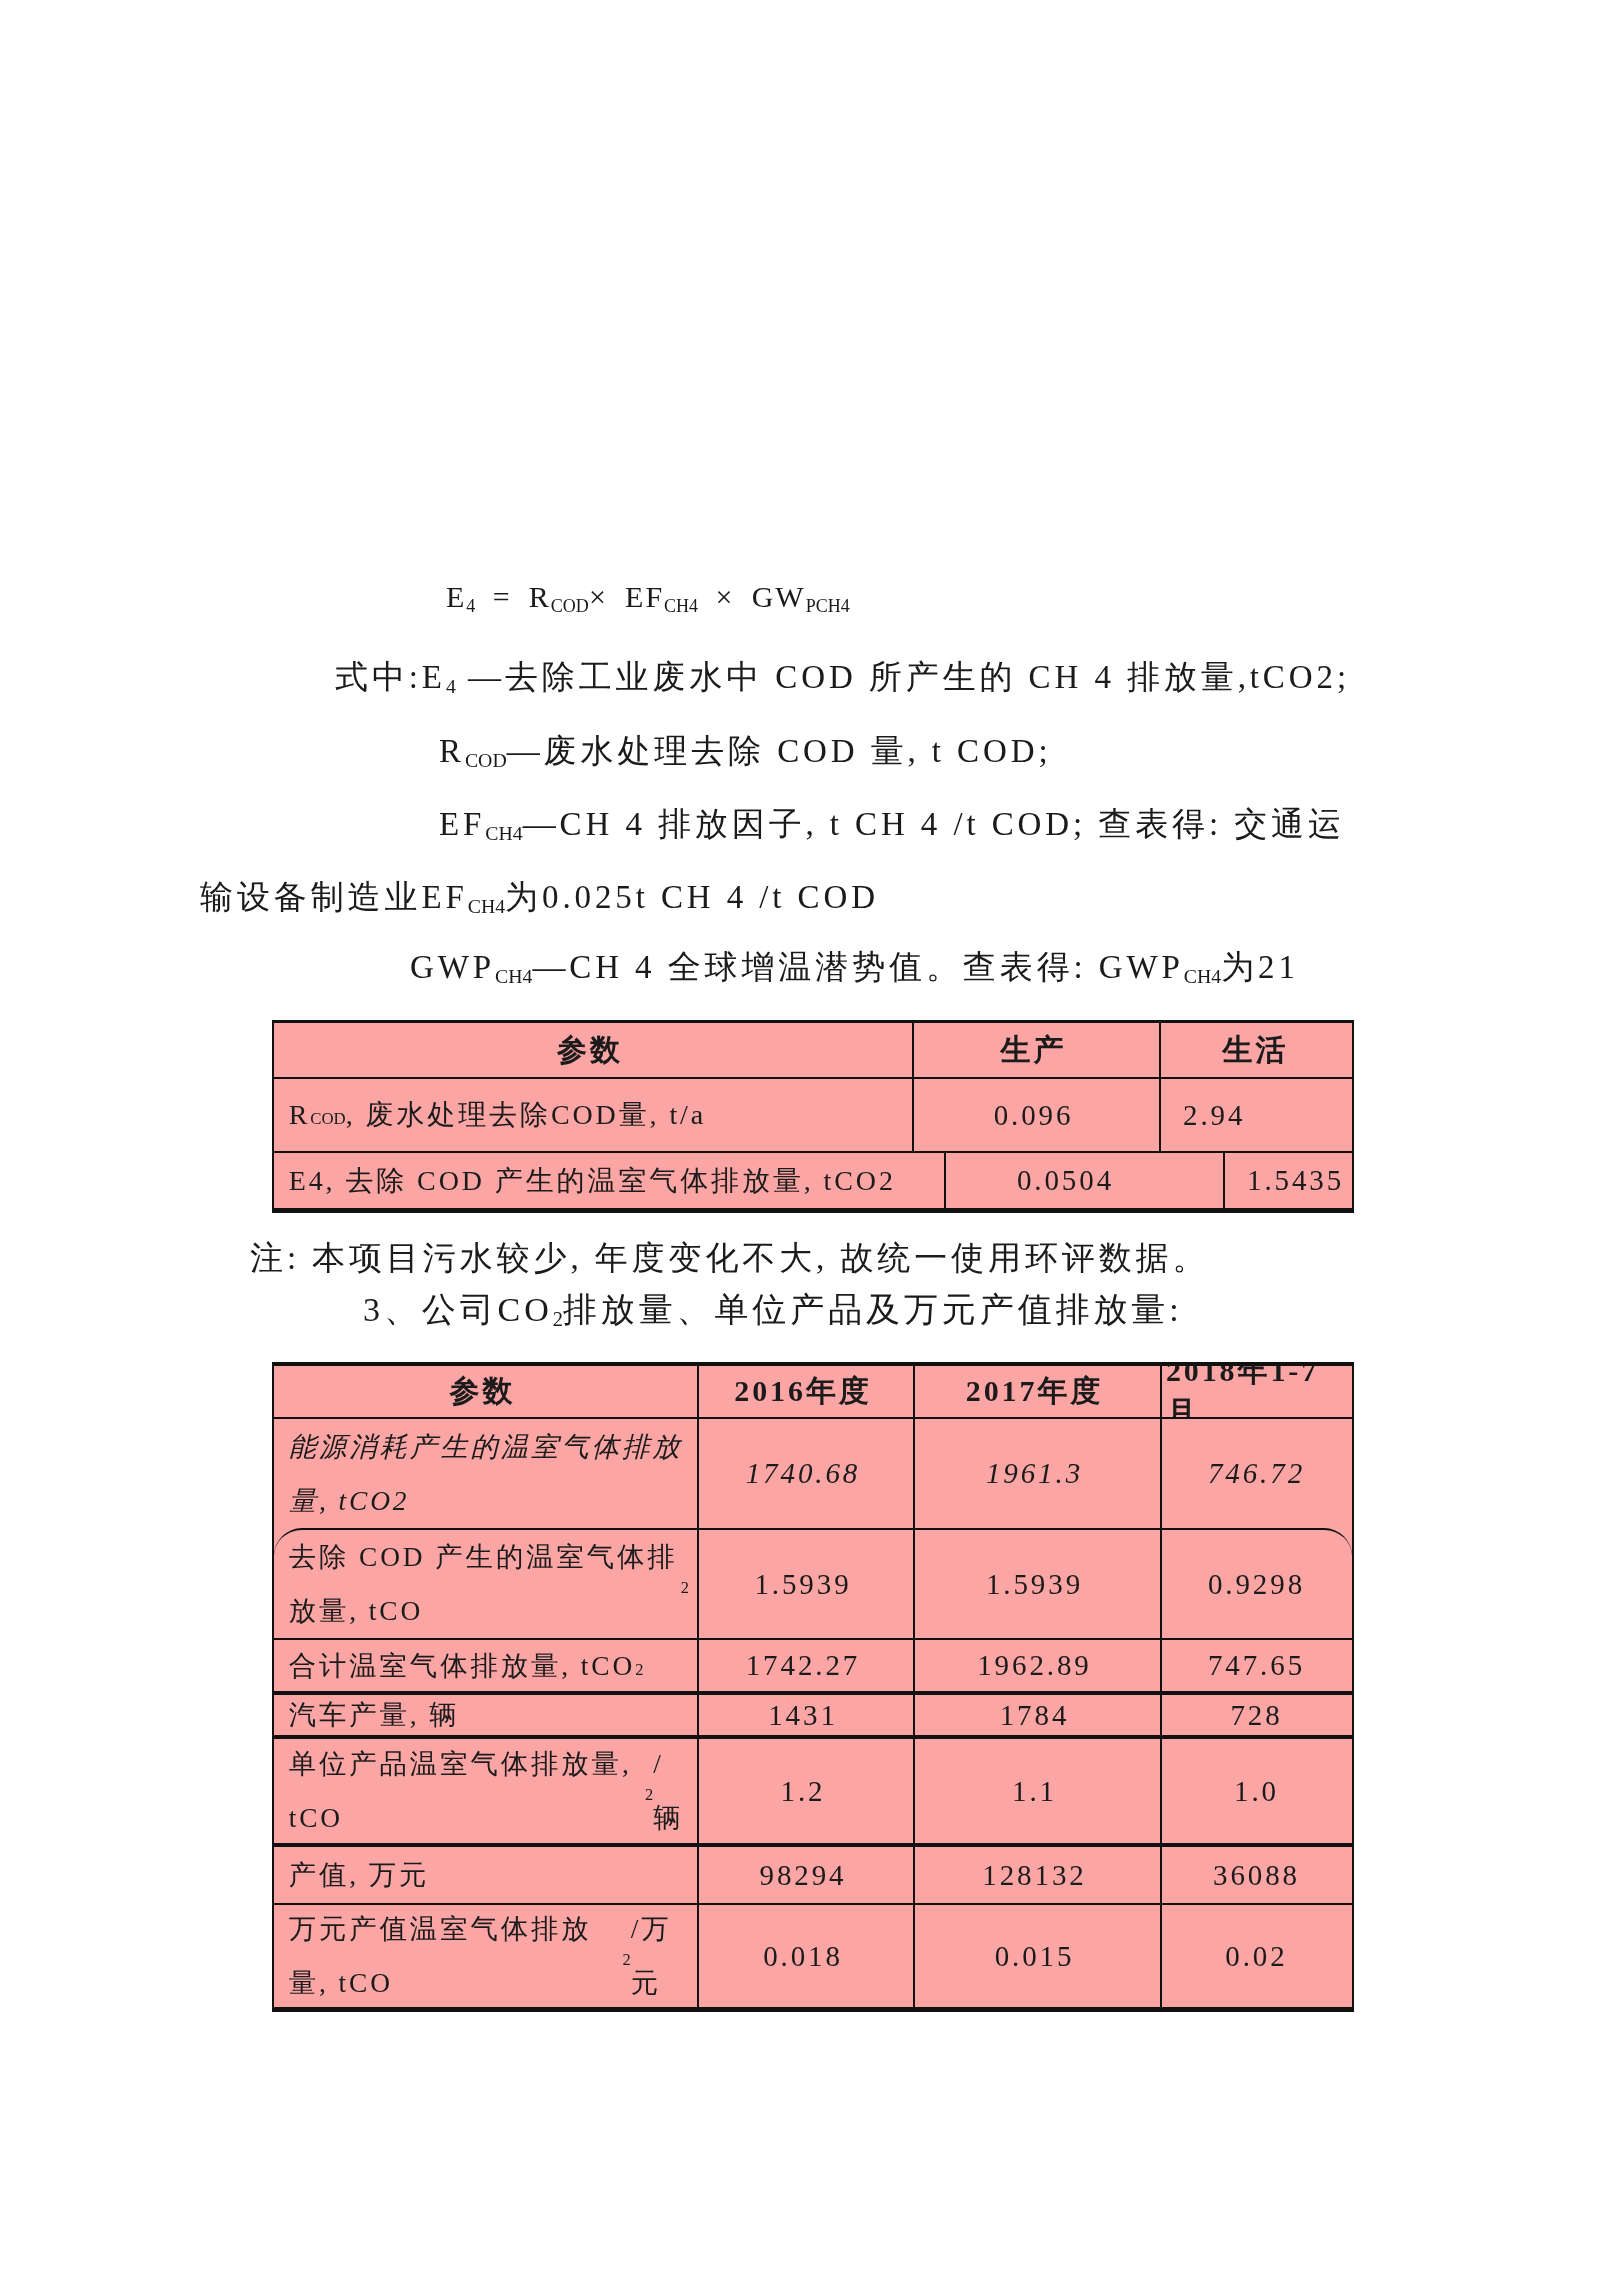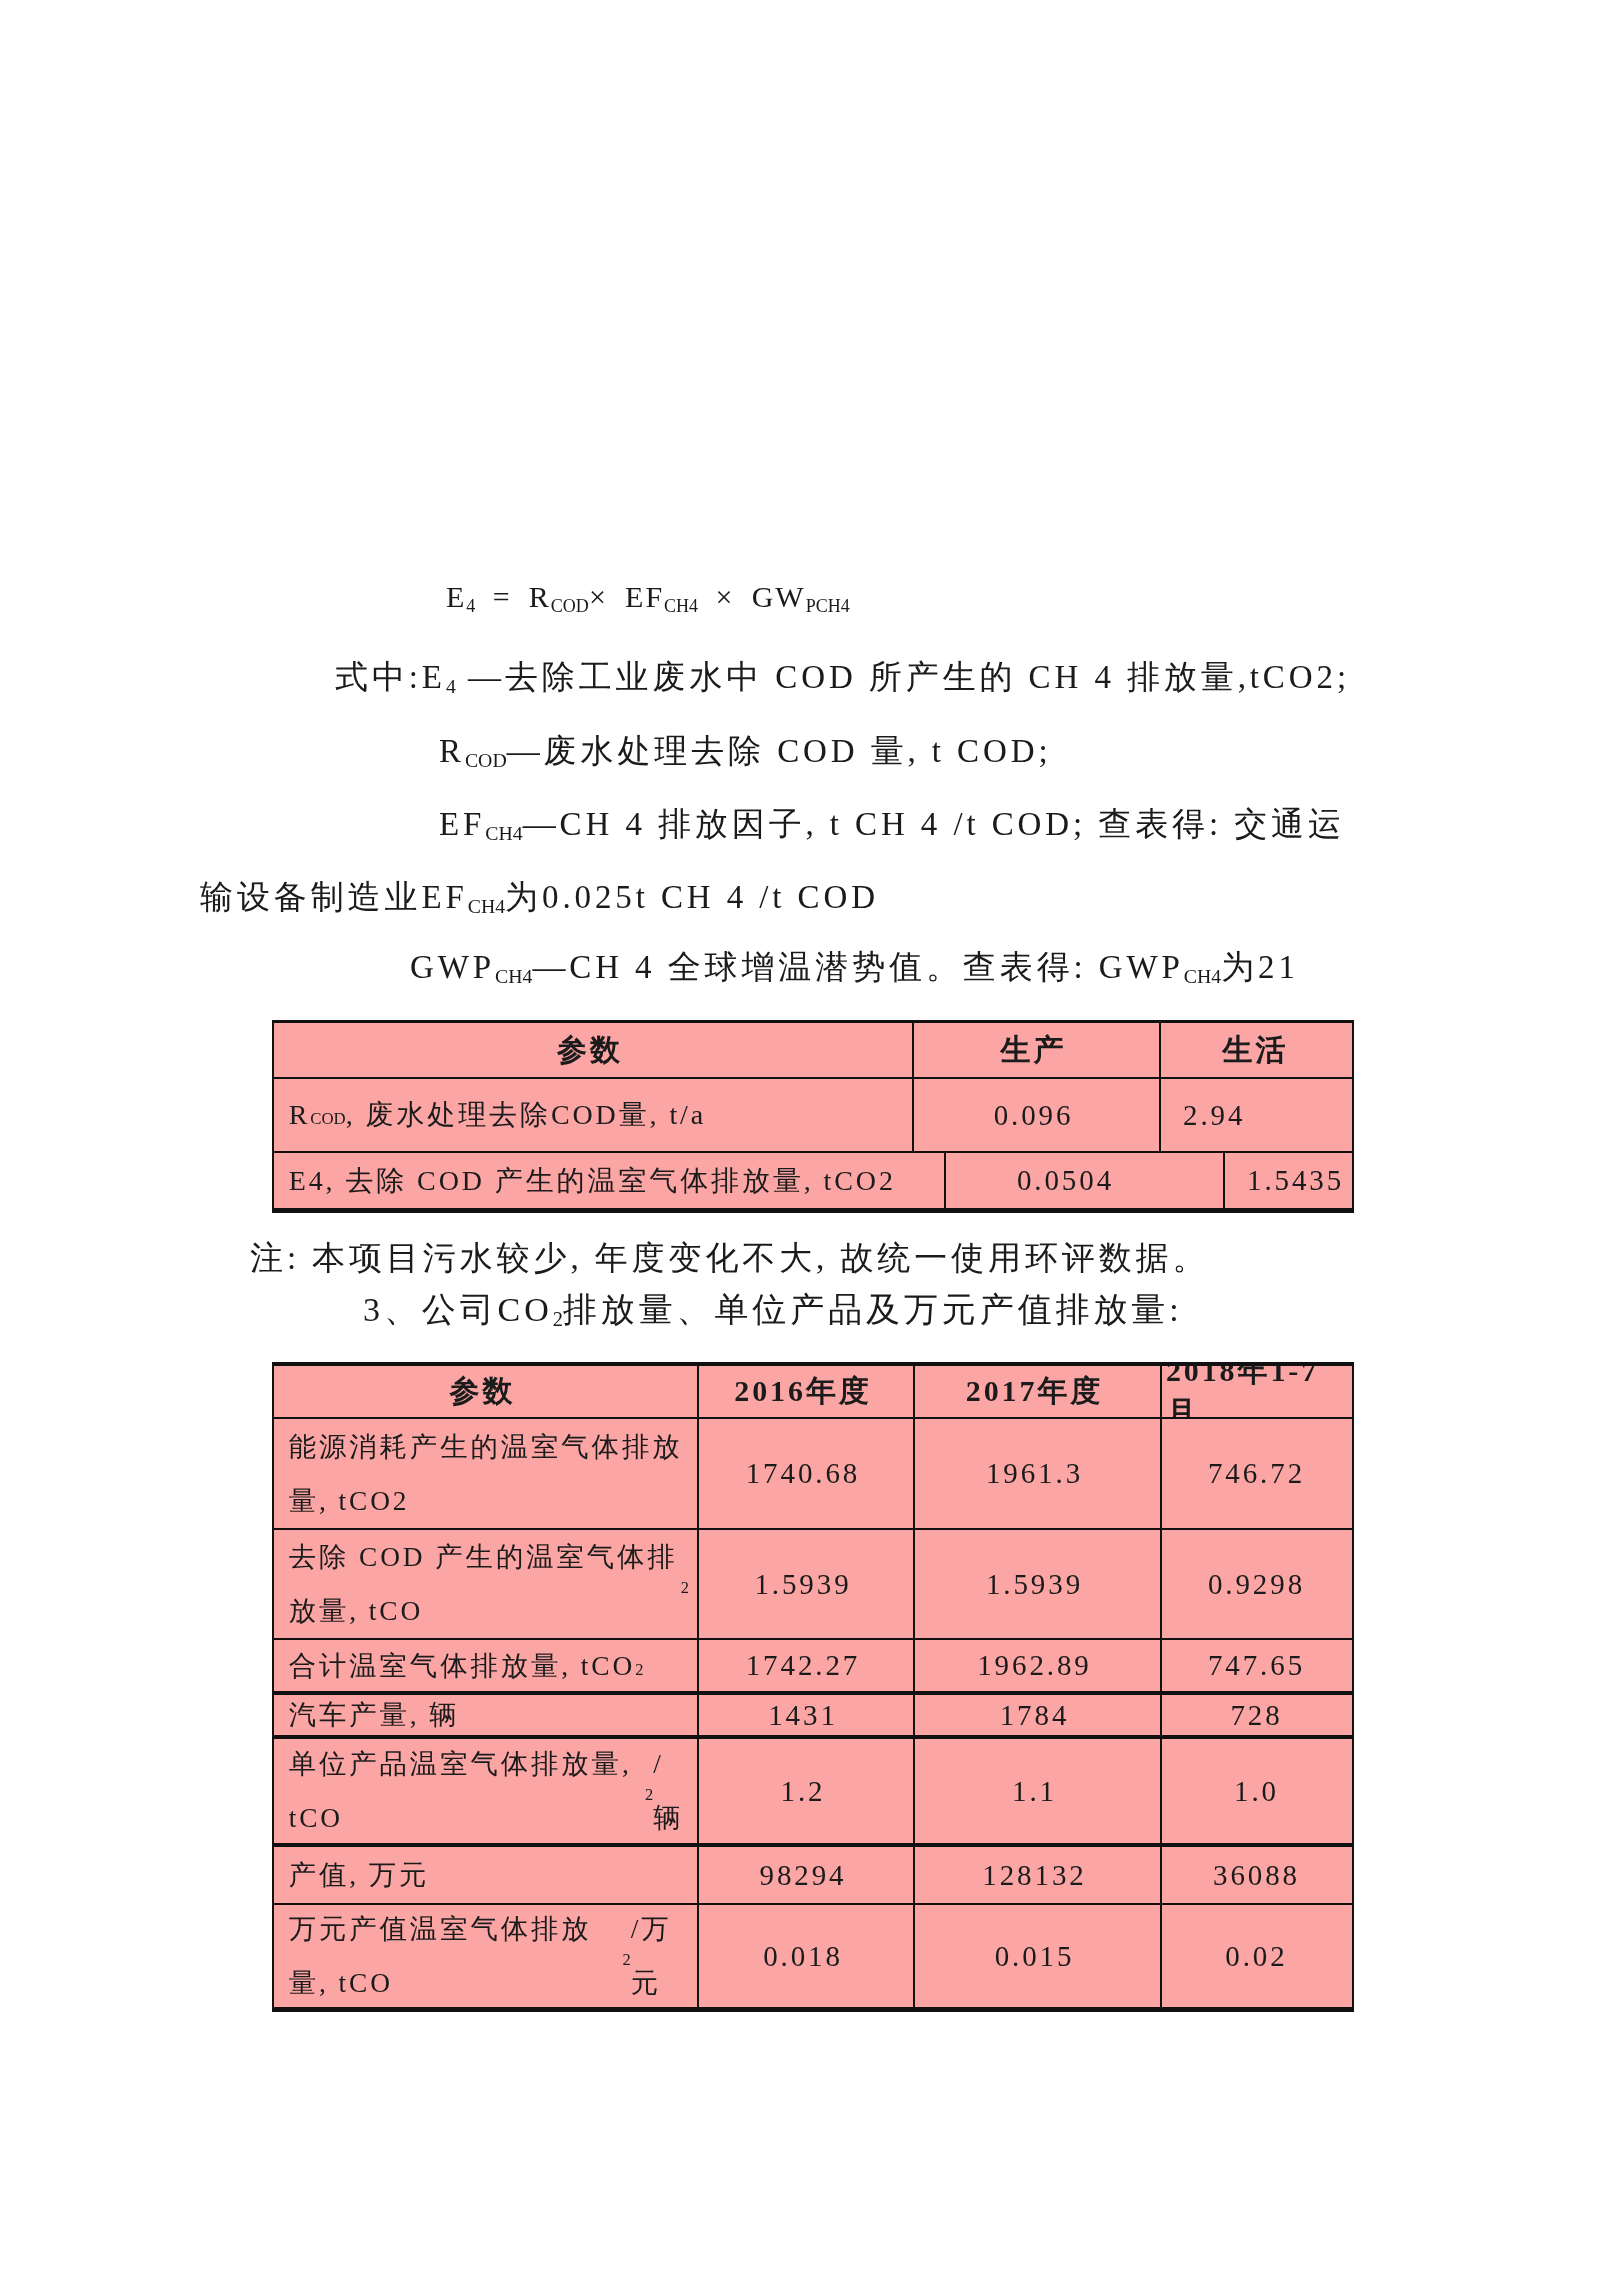--- a/index.html
+++ b/index.html
@@ -116,30 +116,30 @@
   <div class="line heading" style="left:363px; top:1290px;"><span>3、公司CO</span><sub>2</sub><span>排放量、单位产品及万元产值排放量:</span></div>
 
   <div class="tbl t2">
     <div class="row" style="height:51px;">
       <div class="cell head-cell">参数</div>
       <div class="cell head-cell">2016年度</div>
       <div class="cell head-cell">2017年度</div>
       <div class="cell head-cell">2018年1-7月</div>
     </div>
 
-    <div class="row" style="height:111px;">
+    <div class="row" style="height:111px;font-style:italic;">
       <div class="cell label-cell">
           <span>能源消耗产生的温室气体排放量, tCO2</span>
         </div>
       <div class="cell num-cell">1740.68</div>
       <div class="cell num-cell">1961.3</div>
       <div class="cell num-cell">746.72</div>
     </div>
 
-    <div class="row" style="height:110px;">
+    <div class="row" style="height:110px;border-radius:28px;">
       <div class="cell label-cell">
           <span>去除 COD 产生的温室气体排放量, tCO</span>
           <sub>2</sub>
         </div>
       <div class="cell num-cell">1.5939</div>
       <div class="cell num-cell">1.5939</div>
       <div class="cell num-cell">0.9298</div>
     </div>
 
     <div class="row" style="height:53px;">

